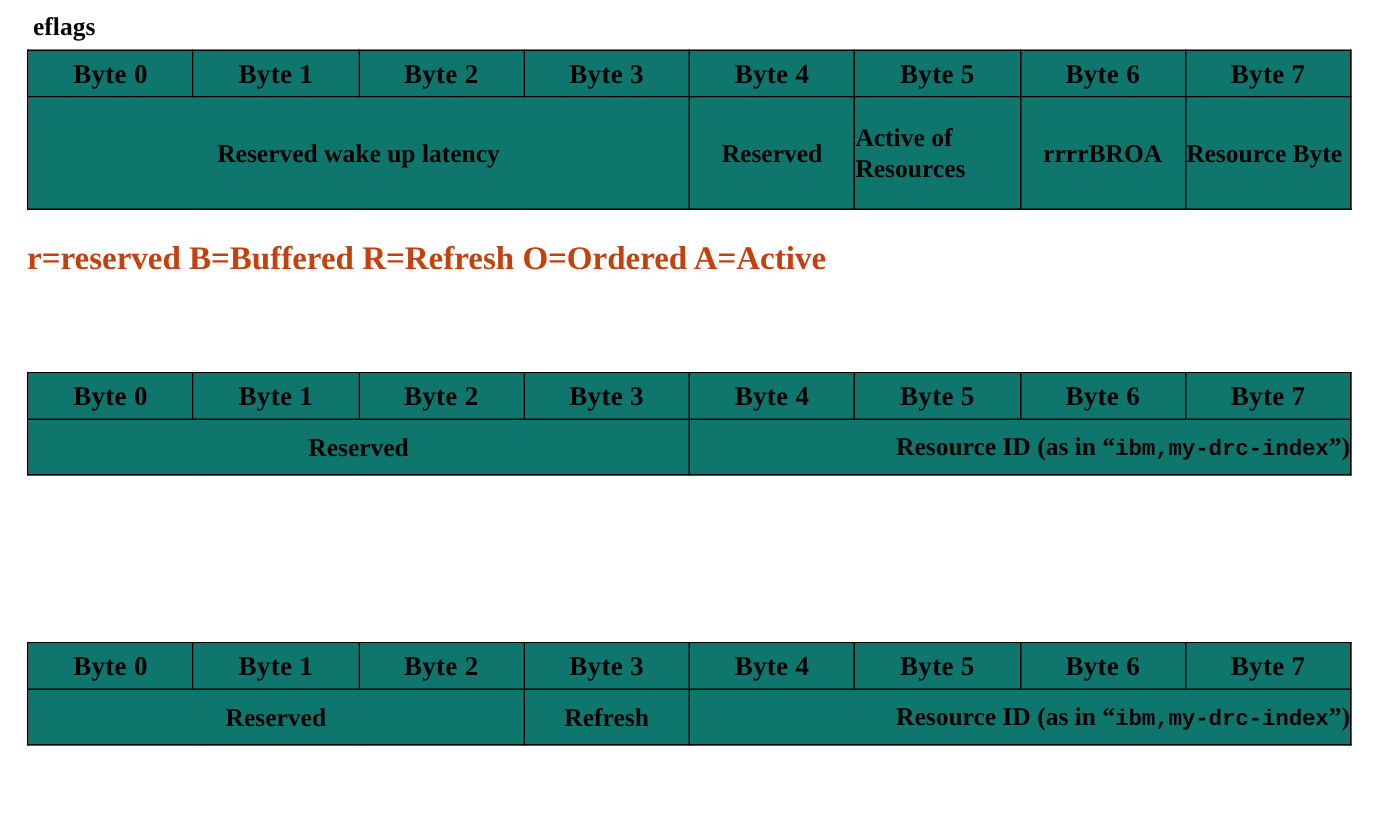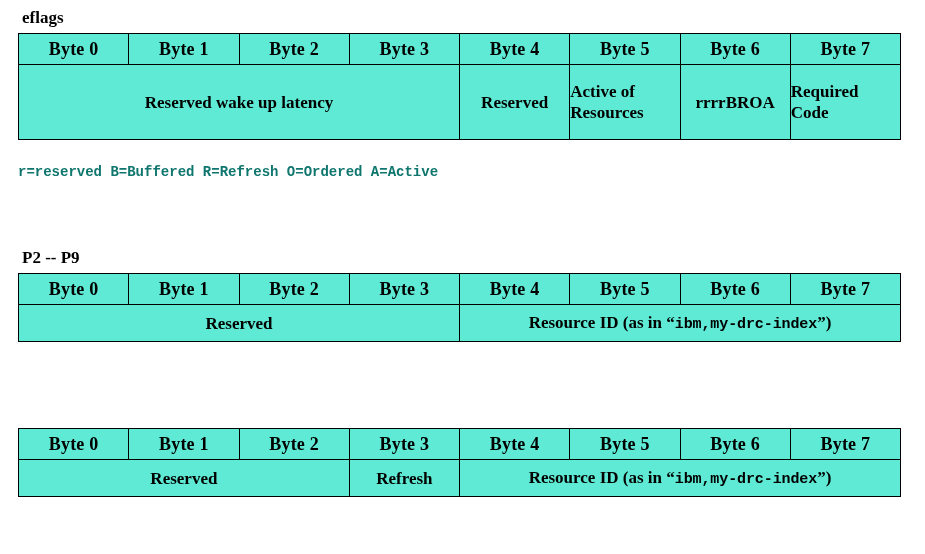--- a/index.html
+++ b/index.html
@@ -55,21 +55,21 @@
   table.byte-table col { width: 110.25px; }
 
   table.byte-table th,
   table.byte-table td {
     border: 1.1px solid #000;
     padding: 0;
     margin: 0;
     vertical-align: middle;
     font-family: "Liberation Serif", "DejaVu Serif", serif;
     color: #000;
-    background: #5eead4;
+    background: #0f766e;
   }
 
   table.byte-table thead th {
     height: 30px;
     text-align: center;
     font-weight: bold;
     font-size: 18px;
     letter-spacing: 0.2px;
     white-space: nowrap;
   }
@@ -83,21 +83,21 @@
   
   #table-eflags tbody td { height: 74px; }
   #table-p2p9   tbody td { height: 36px; }
   #table-r5r12  tbody td { height: 36px; }
 
   .cell-center {
     text-align: center;
     padding: 0 4px;
   }
   .cell-left {
-    text-align: center;
+    text-align: right;
     padding: 0 0 0 7px;
   }
   .cell-top-left {
     text-align: left;
     padding: 6px 0 0 7px;
     vertical-align: top;
   }
   .cell-top-center {
     text-align: center;
     padding: 6px 3px 0 3px;
@@ -110,26 +110,26 @@
     font-weight: bold;
     font-size: 15px;
     letter-spacing: -0.1px;
   }
 
   
   .legend {
     position: absolute;
     left: 18px;
     top: 162px;
-    font-family: Liberation Mono, monospace;
-    font-weight: bold;
-    font-size: 14px;
+    font-family: Liberation Serif, serif;
+    font-weight: bold;
+    font-size: 22px;
     line-height: 20px;
     white-space: nowrap;
-    color: #0f766e;
+    color: #c2410c;
   }
 </style>
 </head>
 <body>
 
 <div class="page">
 
   <div class="section" id="section-eflags">
 
     <div class="section-label">eflags</div>
@@ -156,31 +156,30 @@
           <th>Byte 6</th>
           <th>Byte 7</th>
         </tr>
       </thead>
       <tbody>
         <tr>
           <td colspan="4" class="cell-center">Reserved wake up latency</td>
           <td colspan="1" class="cell-center">Reserved</td>
           <td colspan="1" class="cell-top-left">Active of Resources</td>
           <td colspan="1" class="cell-top-center">rrrrBROA</td>
-          <td colspan="1" class="cell-top-left">Required Code</td>
+          <td colspan="1" class="cell-top-left">Resource Byte</td>
         </tr>
       </tbody>
     </table>
   </div>
 
   <div class="legend">r=reserved B=Buffered R=Refresh O=Ordered A=Active</div>
 
   <div class="section" id="section-p2p9">
 
-    <div class="section-label">P2 -- P9</div>
 
     <table class="byte-table" id="table-p2p9">
       <colgroup>
         <col>
           <col>
           <col>
           <col>
           <col>
           <col>
           <col>

